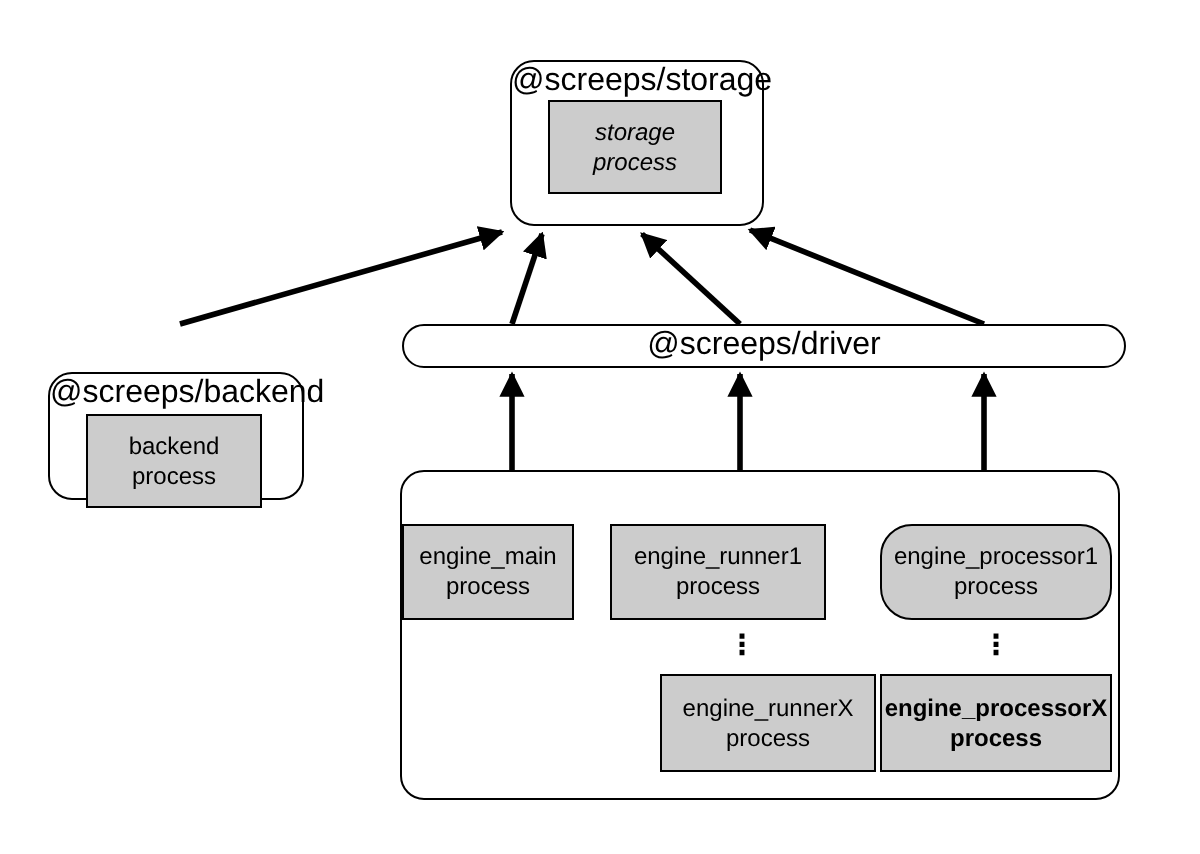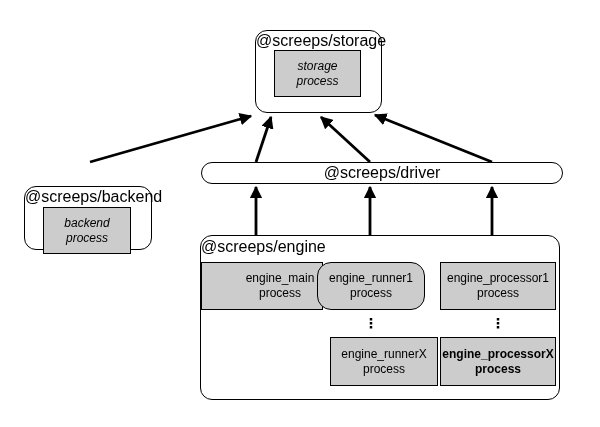--- a/index.html
+++ b/index.html
@@ -95,38 +95,37 @@
     </svg>
 
   <div class="node" style="left:255px; top:30px; width:127px; height:83px;">
     <div class="node-title">@screeps/storage</div>
     <div class="pbox" style="left:18px; top:19px; width:85px; height:45px;font-style:italic;">storage
 process</div>
   </div>
 
   <div class="node" style="left:24px; top:170px; width:128px; height:64px;margin-top:16px;">
     <div class="node-title">@screeps/backend</div>
-    <div class="pbox" style="left:18px; top:20px; width:86px; height:45px;font-style:italic;">backend
+    <div class="pbox" style="left:18px; top:20px; width:86px; height:45px;">backend
 process</div>
   </div>
 
   <div class="node pill" style="left:201px; top:162px; width:362px; height:22px;">
     <div class="node-title">@screeps/driver</div>
   </div>
 
   <div class="node" style="left:200px; top:235px; width:360px; height:165px;">
-    <div class="node-title" style="top:4px;">@screeps/engine</div>
 
-    <div class="pbox" style="left:0; top:26px; width:84px; height:46px;padding-left:36px;">engine_main
+    <div class="pbox" style="left:0; top:26px; width:84px; height:46px;">engine_main
 process</div>
 
-    <div class="pbox" style="left:116px; top:26px; width:106px; height:46px;border-radius:14px;">engine_runner1
+    <div class="pbox" style="left:104px; top:26px; width:106px; height:46px;">engine_runner1
 process</div>
 
-    <div class="pbox" style="left:239px; top:26px; width:114px; height:46px;">engine_processor1
+    <div class="pbox" style="left:239px; top:26px; width:114px; height:46px;border-radius:16px;">engine_processor1
 process</div>
 
     <div class="dots" style="left:116px; top:78px; width:108px;">⋮</div>
 
     <div class="dots" style="left:239px; top:78px; width:116px;">⋮</div>
 
     <div class="pbox" style="left:129px; top:101px; width:106px; height:47px;">engine_runnerX
 process</div>
 
     <div class="pbox" style="left:239px; top:101px; width:114px; height:47px;font-weight:bold;">engine_processorX

